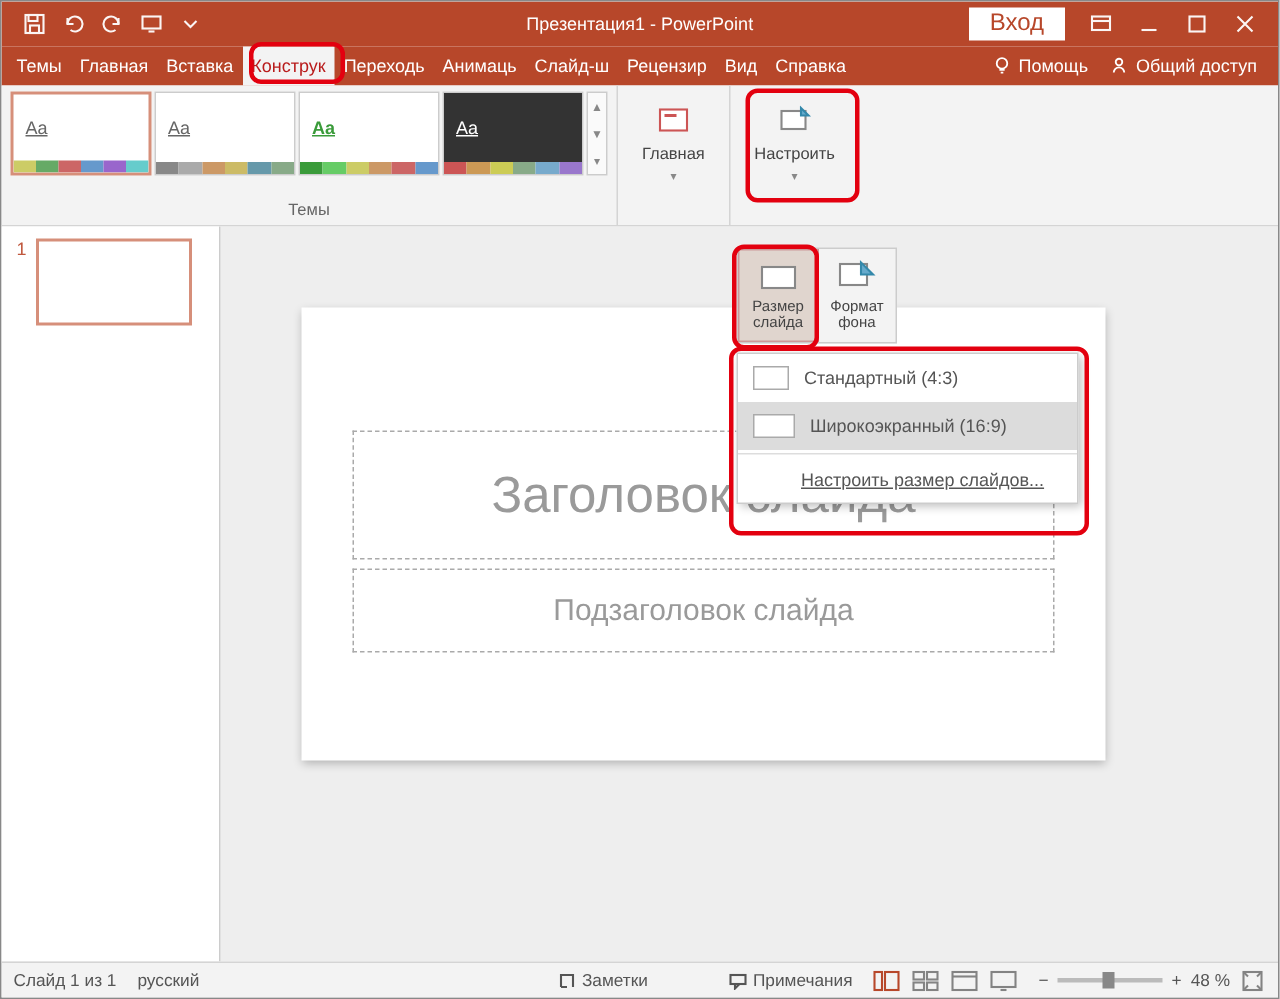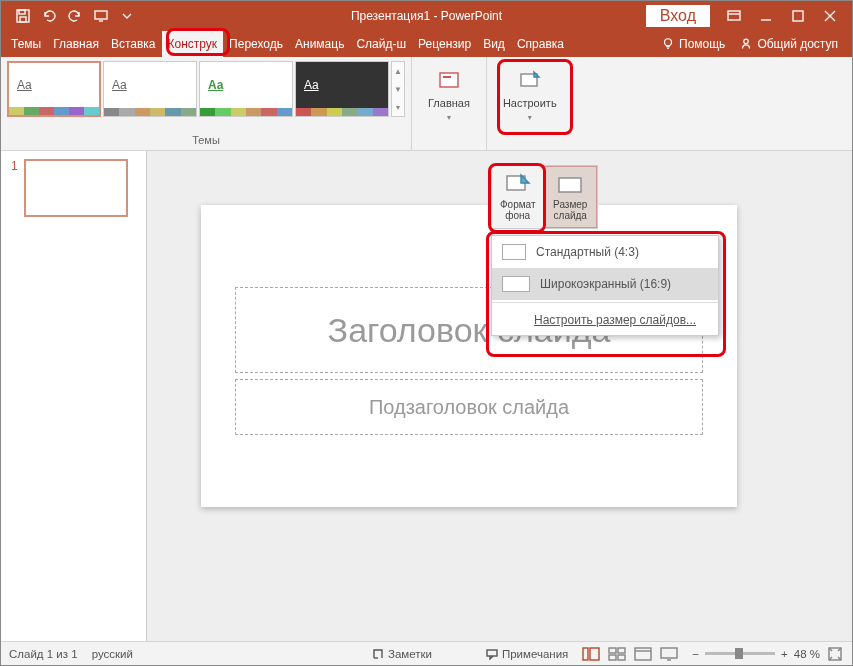--- a/index.html
+++ b/index.html
@@ -257,34 +257,34 @@
   </div>
   <div class="editor">
     <div class="slide">
       <div class="placeholder ph-title">Заголовок слайда</div>
       <div class="placeholder ph-sub">Подзаголовок слайда</div>
     </div>
   </div>
 </div>
 
 <div class="dd-panel">
+  <div class="dd-item sel">
+    <svg class="size-icon" viewBox="0 0 26 24">
+        <rect x="2" y="5" width="22" height="14" fill="#fff" stroke="#888"></rect>
+      </svg>
+    <span style="white-space:pre-line;line-height:1.1;">Размер
+слайда</span>
+  </div>
   <div class="dd-item">
     <svg class="bg-icon" viewBox="0 0 26 24">
         <rect x="2" y="3" width="18" height="14" fill="#fff" stroke="#888"></rect>
         <path d="M16 2 L24 10 L16 10 Z" fill="#6ac" stroke="#38a"></path>
       </svg>
     <span style="white-space:pre-line;line-height:1.1;">Формат
 фона</span>
-  </div>
-  <div class="dd-item sel">
-    <svg class="size-icon" viewBox="0 0 26 24">
-        <rect x="2" y="5" width="22" height="14" fill="#fff" stroke="#888"></rect>
-      </svg>
-    <span style="white-space:pre-line;line-height:1.1;">Размер
-слайда</span>
   </div>
 </div>
 
 <div class="dd-menu">
   <div class="dd-opt">
     <div class="dd-mini"></div>
     <span>Стандартный (4:3)</span>
   </div>
   <div class="dd-opt hov">
     <div class="dd-mini wide"></div>

